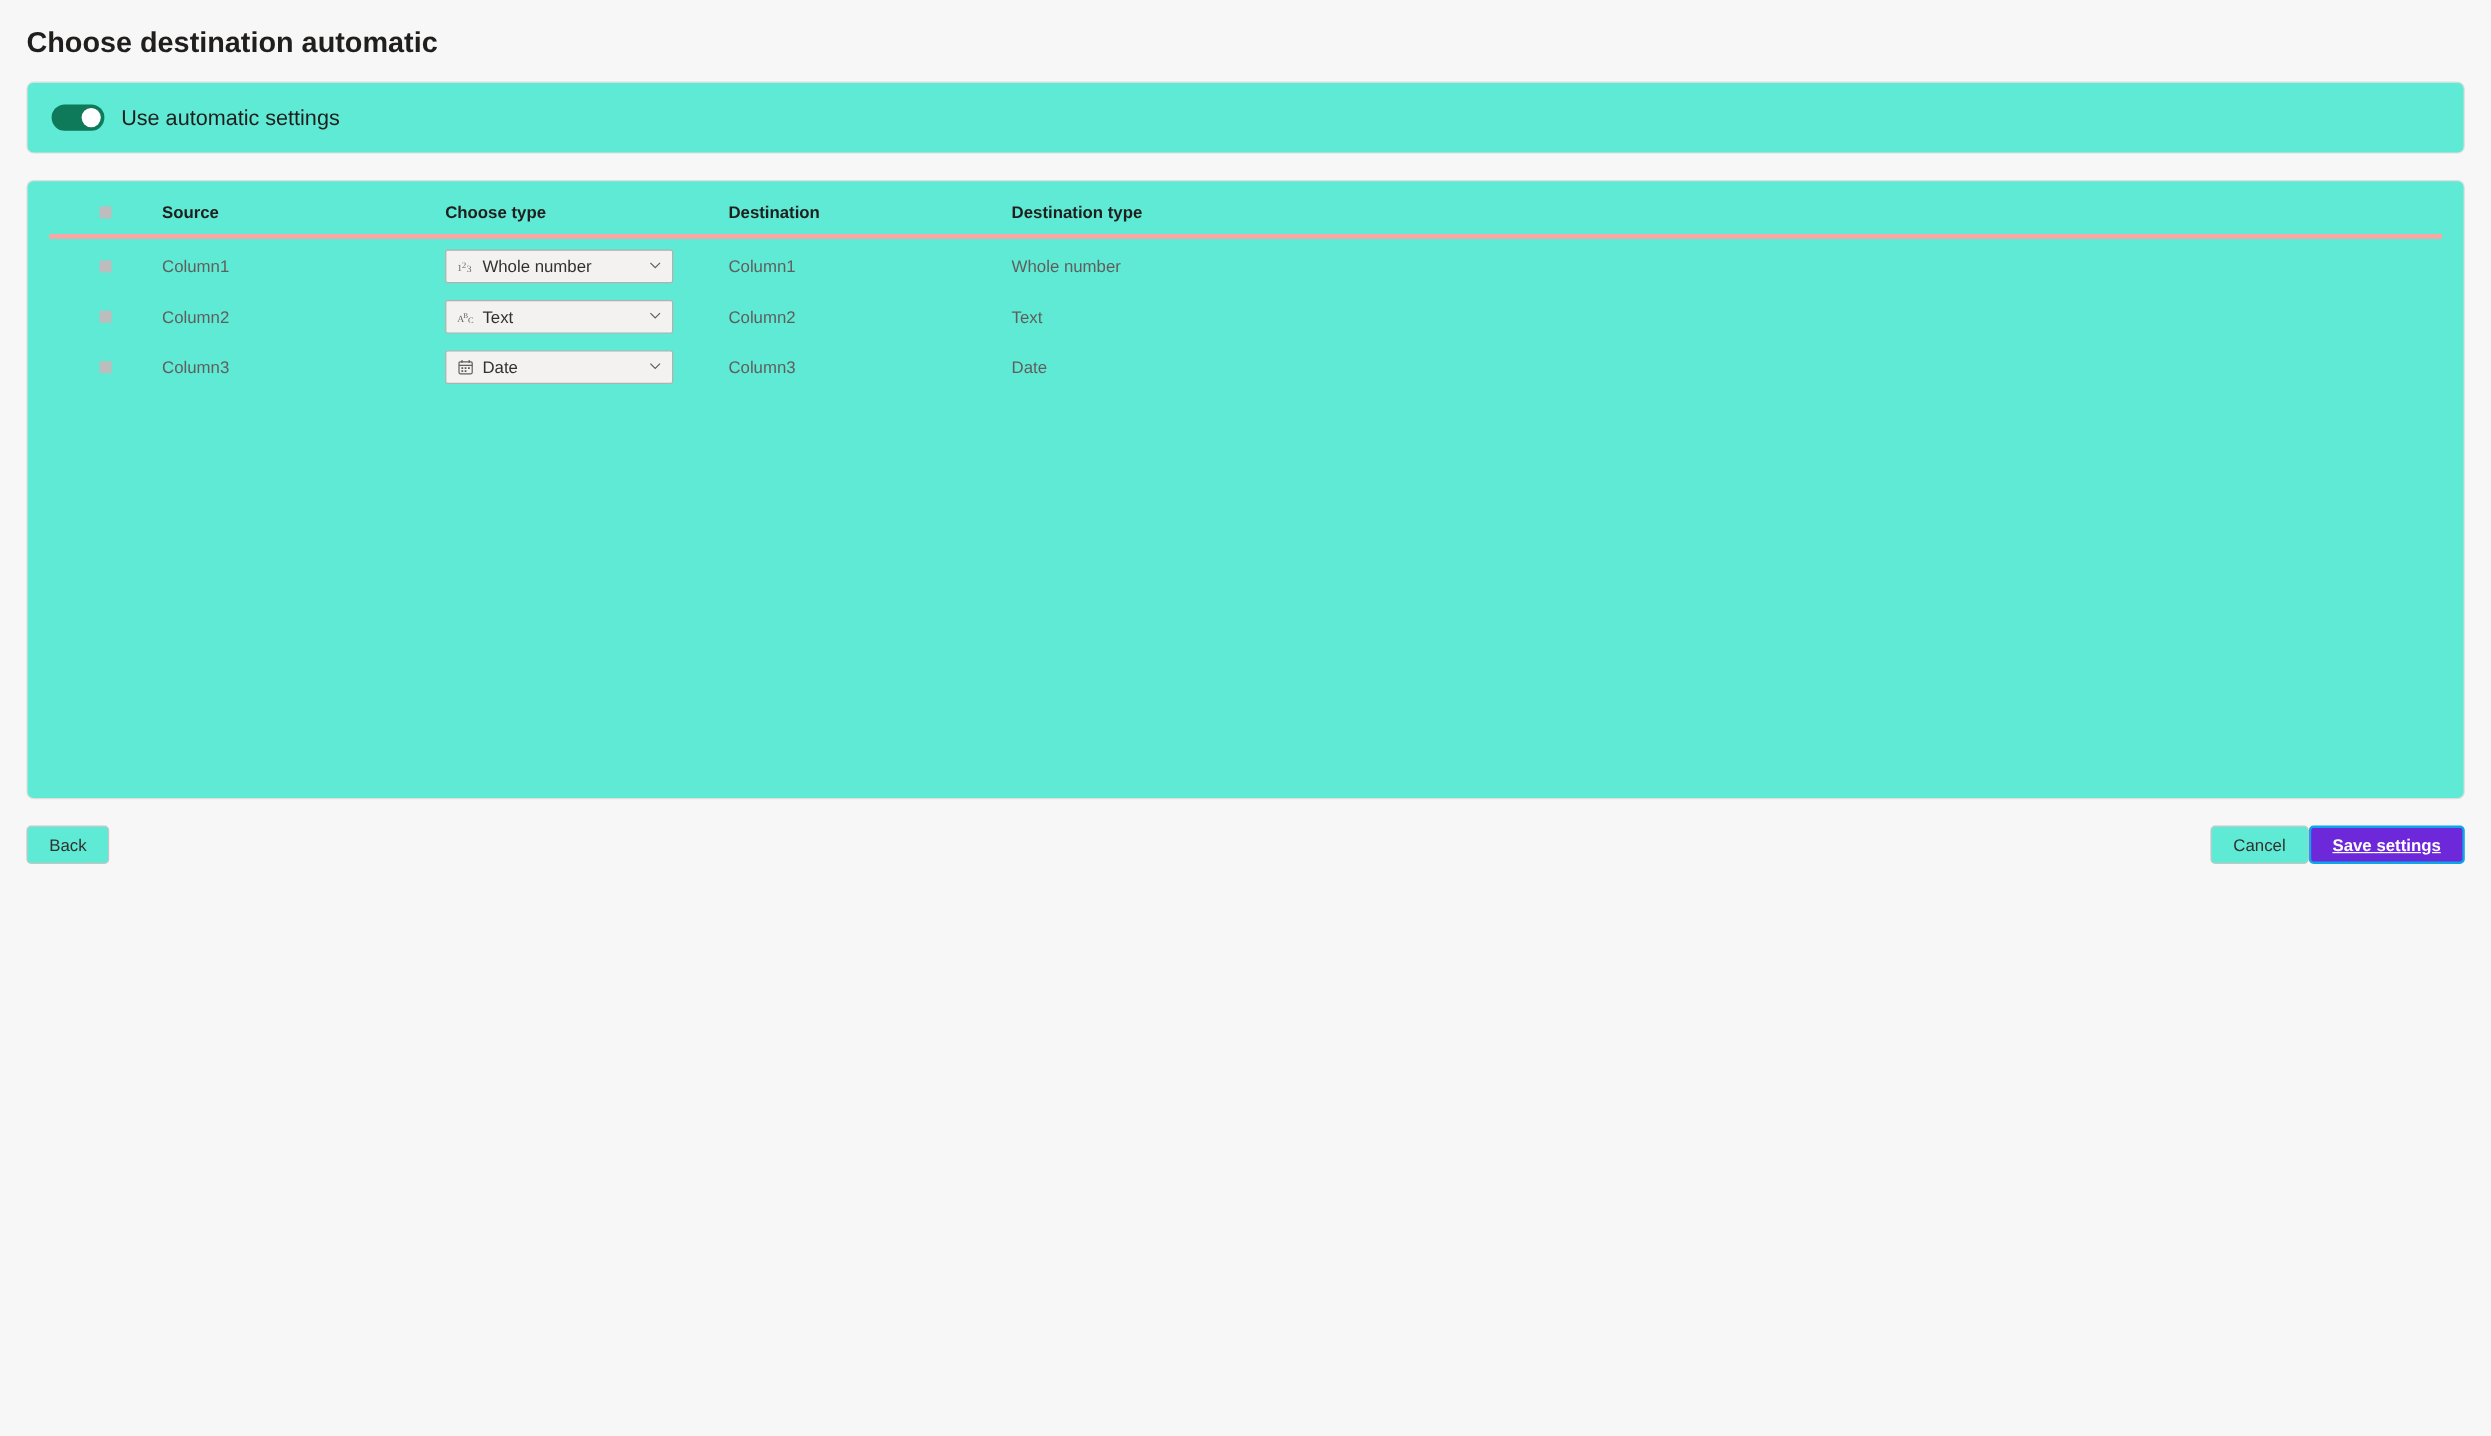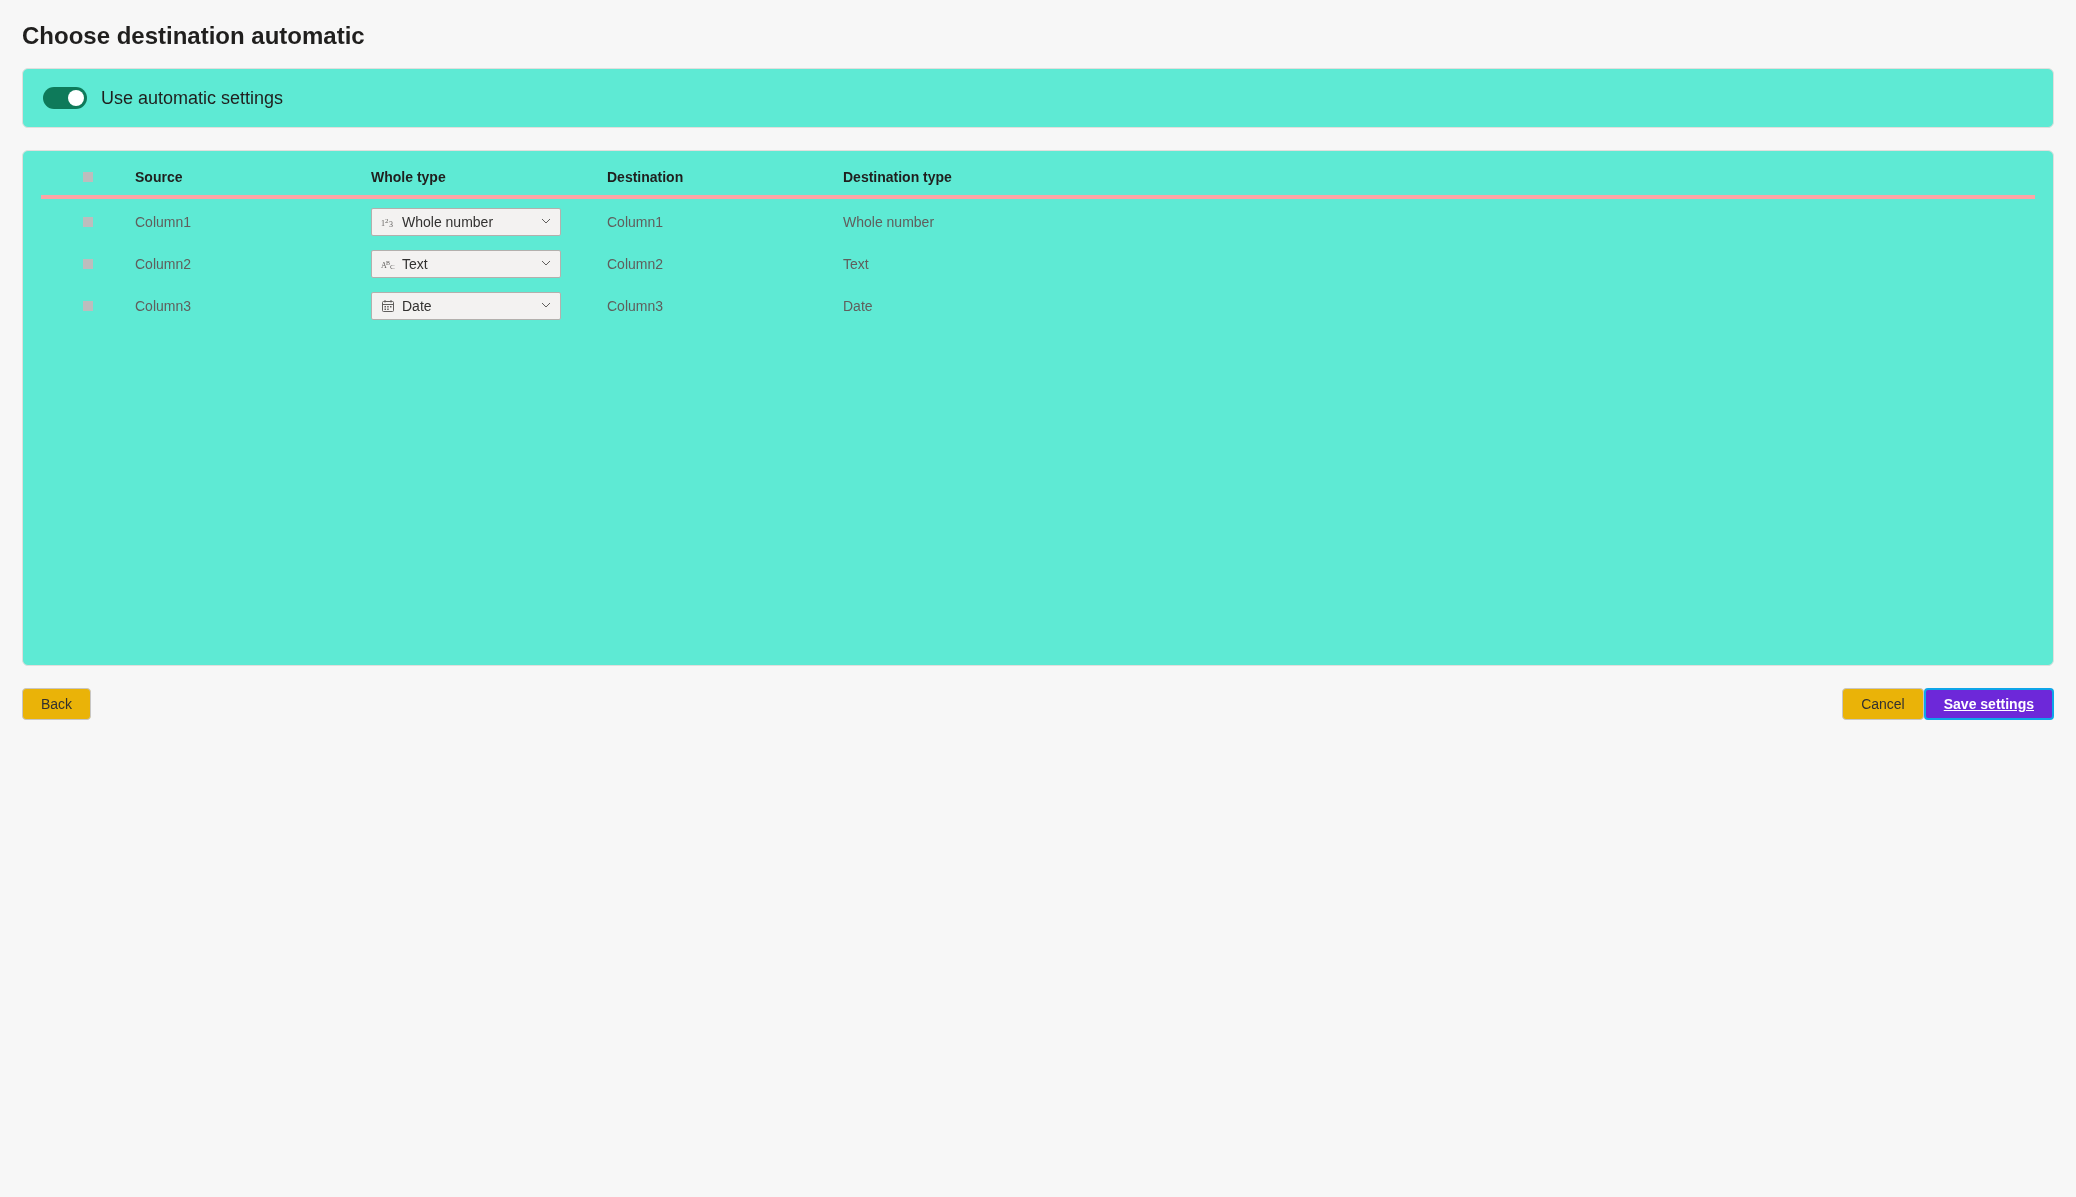--- a/index.html
+++ b/index.html
@@ -145,21 +145,21 @@
       padding: 0 18px;
       border-radius: 4px;
       font-size: 14px;
       font-weight: 500;
       cursor: pointer;
       display: inline-flex;
       align-items: center;
       justify-content: center;
     }
     .btn-secondary {
-      background: #eab308;
+      background: #5eead4;
       border: 1px solid #c8c6c4;
       color: #323130;
     }
     .btn-primary {
       background: #6d28d9;
       border: 2px solid #0ea5e9;
       color: #ffffff;
       font-weight: 600;
       text-decoration: underline;
     }
@@ -177,21 +177,21 @@
 </div>
 
 <div class="card mapping-card">
 
   <div class="table">
     <div class="thead">
       <div class="th th-check">
         <div class="checkbox"></div>
       </div>
       <div class="th">Source</div>
-      <div class="th">Whole type</div>
+      <div class="th">Choose type</div>
       <div class="th">Destination</div>
       <div class="th">Destination type</div>
     </div>
 
     <div class="trow">
       <div class="cell cell-check">
         <div class="checkbox"></div>
       </div>
       <div class="cell">Column1</div>
       <div class="cell">

